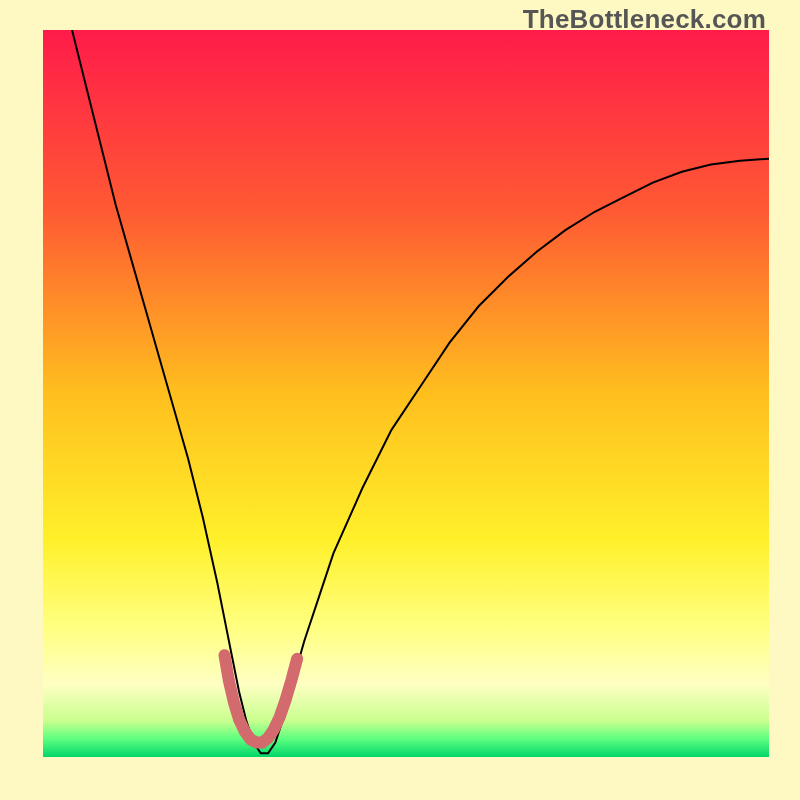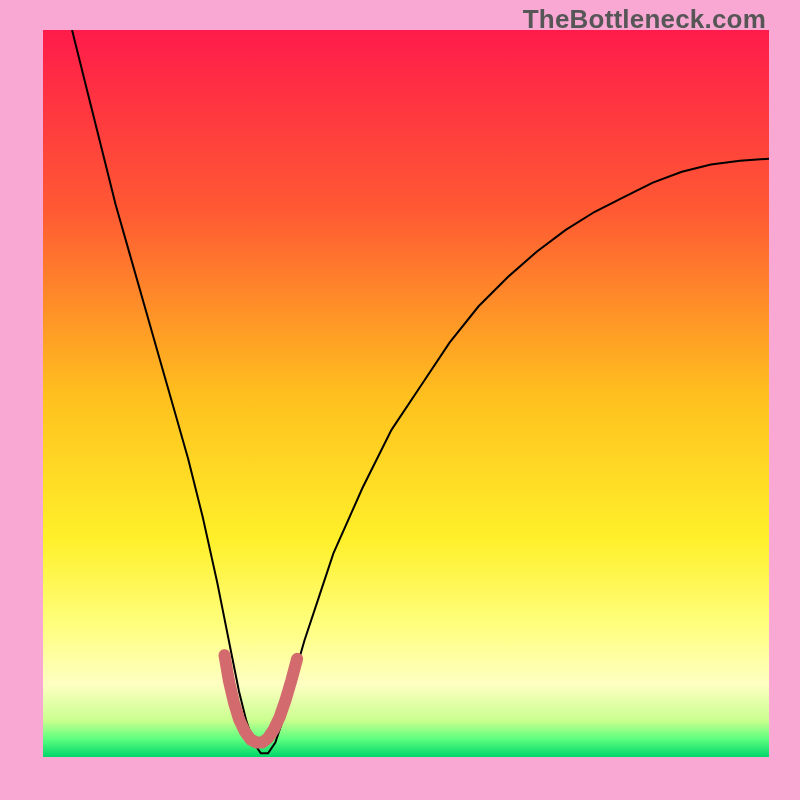--- a/index.html
+++ b/index.html
@@ -9,21 +9,21 @@
     height: 800px;
     background: #000;
     overflow: hidden;
   }
   .frame {
     position: absolute;
     left: 0;
     top: 0;
     width: 800px;
     height: 800px;
-    background: #f9a8d4;
+    background: #fef9c3;
   }
   .plot-area {
     position: absolute;
     left: 43px;
     top: 30px;
     width: 726px;
     height: 727px;
     overflow: hidden;
   }
   .watermark {

